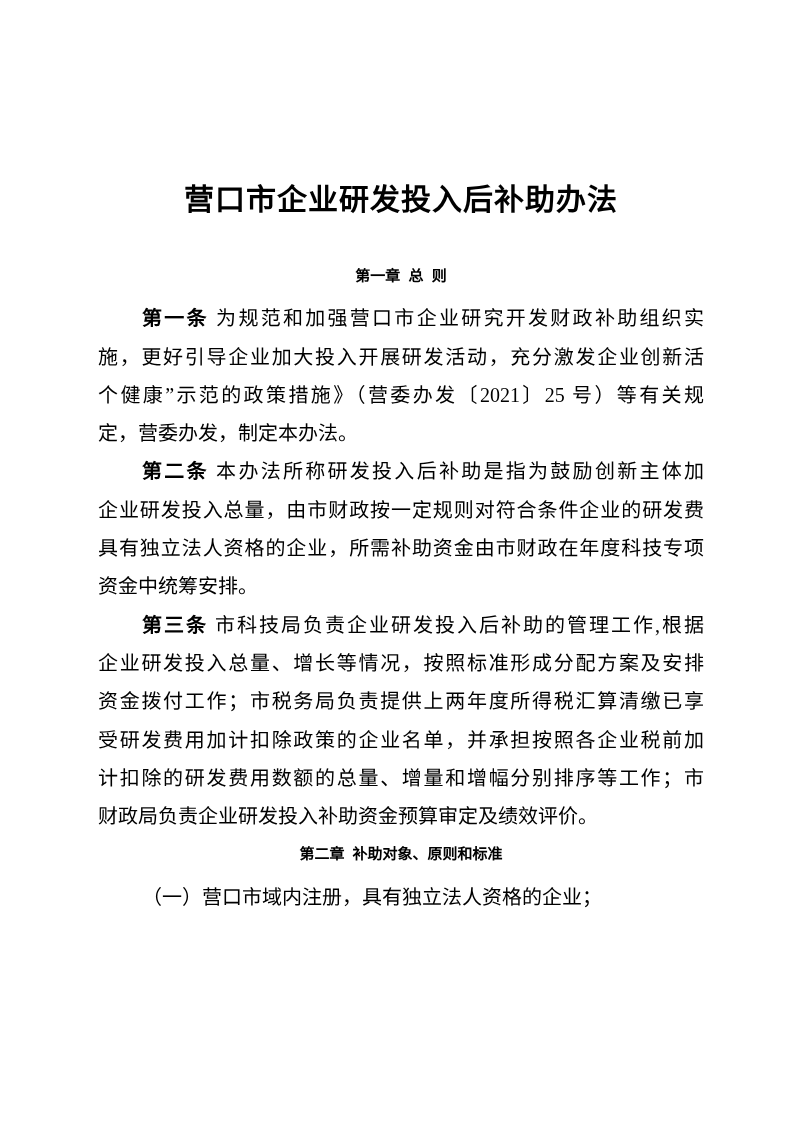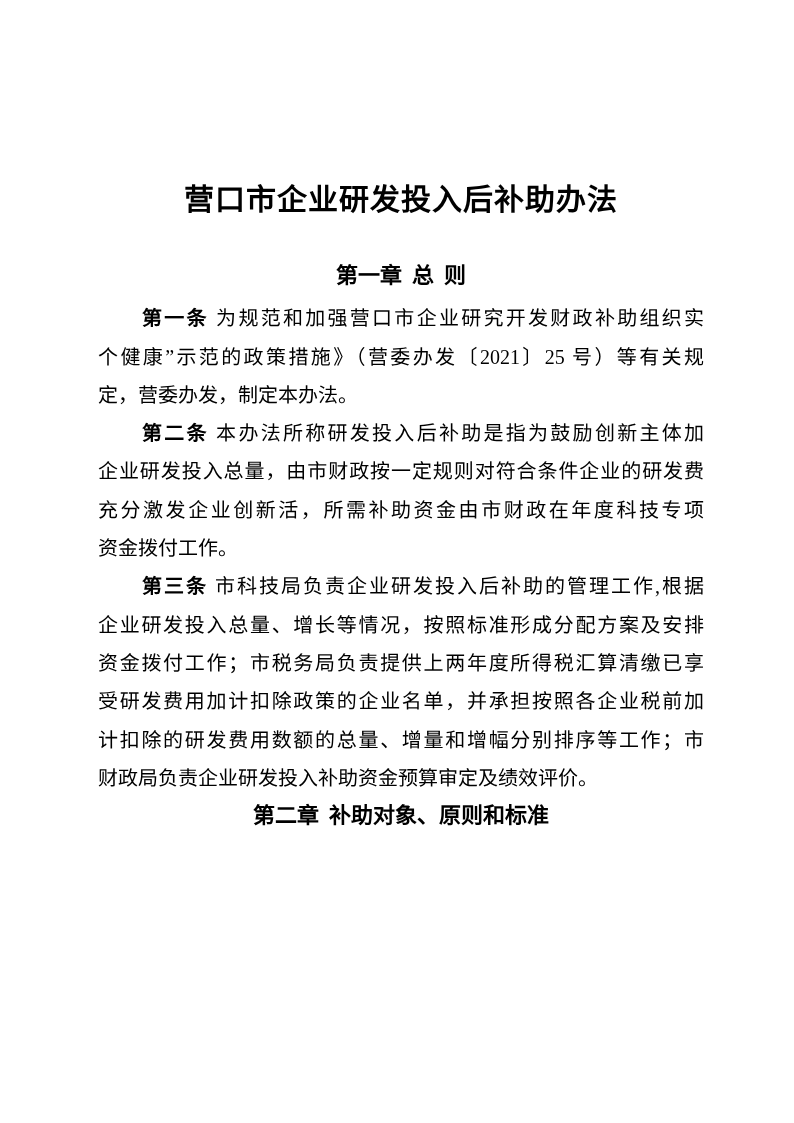--- a/index.html
+++ b/index.html
@@ -34,21 +34,21 @@
     margin-top: 148px;
     font-size: 30px;
     line-height: 44px;
     font-weight: 700;
     letter-spacing: 1px;
     text-align: center;
     font-family: "Liberation Sans", "DejaVu Sans", sans-serif;
   }
   
   .style-heading {
-    font-size: 22px;
+    font-size: 15px;
     line-height: 38.3px;
     font-weight: 700;
     text-align: center;
     word-spacing: 4px;
     font-family: "Liberation Sans", "DejaVu Sans", sans-serif;
   }
   .style-title + .style-heading { margin-top: 35px; }
   .style-heading + .style-body  { margin-top: 4px; }
   
   .indent { text-indent: 44px; }
@@ -64,27 +64,29 @@
   }
 </style>
 </head>
 <body>
 
 <div class="page">
   <div class="content">
       <div class="line style-title"><span class="b">营口市企业研发投入后补助办法</span></div>
       <div class="line style-heading"><span class="b">第一章 总 则</span></div>
       <div class="line style-body indent just"><span class="b">第一条</span><span> 为规范和加强营口市企业研究开发财政补助组织实</span></div>
+      <div class="line style-body just"><span>施，更好引导企业加大投入开展研发活动，充分激发企业创新活</span></div>
       <div class="line style-body just"><span>个健康”示范的政策措施》（营委办发〔2021〕25 号）等有关规</span></div>
       <div class="line style-body"><span>定，营委办发，制定本办法。</span></div>
       <div class="line style-body indent just"><span class="b">第二条</span><span> 本办法所称研发投入后补助是指为鼓励创新主体加</span></div>
       <div class="line style-body just"><span>企业研发投入总量，由市财政按一定规则对符合条件企业的研发费</span></div>
-      <div class="line style-body just"><span>充分激发企业创新活，所需补助资金由市财政在年度科技专项</span></div>
-      <div class="line style-body"><span>资金拨付工作。</span></div>
+      <div class="line style-body just"><span>具有独立法人资格的企业，所需补助资金由市财政在年度科技专项</span></div>
+      <div class="line style-body"><span>资金中统筹安排。</span></div>
       <div class="line style-body indent just"><span class="b">第三条</span><span> 市科技局负责企业研发投入后补助的管理工作,根据</span></div>
       <div class="line style-body just"><span>企业研发投入总量、增长等情况，按照标准形成分配方案及安排</span></div>
       <div class="line style-body just"><span>资金拨付工作；市税务局负责提供上两年度所得税汇算清缴已享</span></div>
       <div class="line style-body just"><span>受研发费用加计扣除政策的企业名单，并承担按照各企业税前加</span></div>
       <div class="line style-body just"><span>计扣除的研发费用数额的总量、增量和增幅分别排序等工作；市</span></div>
       <div class="line style-body"><span>财政局负责企业研发投入补助资金预算审定及绩效评价。</span></div>
       <div class="line style-heading"><span class="b">第二章 补助对象、原则和标准</span></div>
+      <div class="line style-body indent"><span>（一）营口市域内注册，具有独立法人资格的企业；</span></div>
     </div>
 </div>
 
 </body></html>

